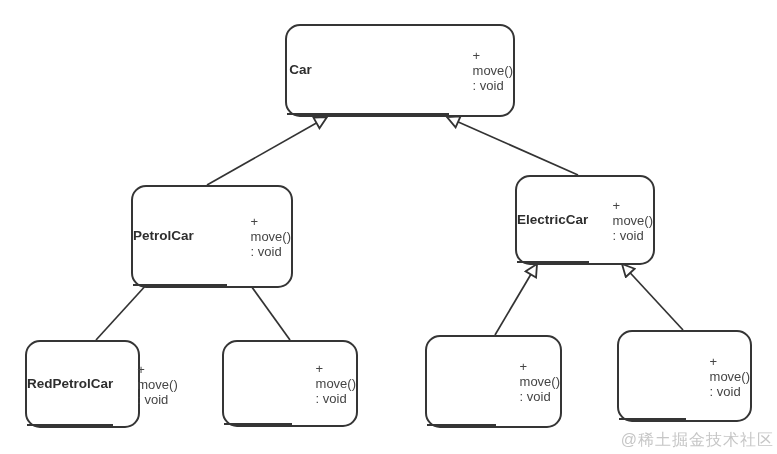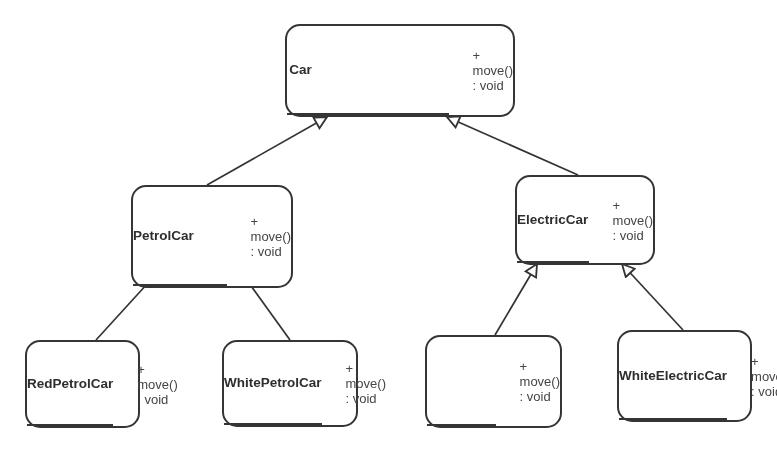--- a/index.html
+++ b/index.html
@@ -102,30 +102,29 @@
     <div class="uml-methods">+ move() : void</div>
   </div>
 
   <div class="uml-box" style="left:25px;top:340px;width:115px;height:88px">
     <div class="uml-title">RedPetrolCar</div>
     <div class="uml-attrs"></div>
     <div class="uml-methods">+ move() : void</div>
   </div>
 
   <div class="uml-box" style="left:222px;top:340px;width:136px;height:87px">
-    <div class="uml-title">WhitePetrolCar</div>
     <div class="uml-attrs"></div>
     <div class="uml-methods">+ move() : void</div>
   </div>
 
   <div class="uml-box" style="left:425px;top:335px;width:137px;height:93px">
     <div class="uml-attrs"></div>
     <div class="uml-methods">+ move() : void</div>
   </div>
 
   <div class="uml-box" style="left:617px;top:330px;width:135px;height:92px">
-    <div class="uml-title">WhiteElectricCar</div>
     <div class="uml-attrs"></div>
     <div class="uml-methods">+ move() : void</div>
   </div>
 
+  <div class="watermark">@稀土掘金技术社区</div>
 
 </div>
 
 </body></html>

